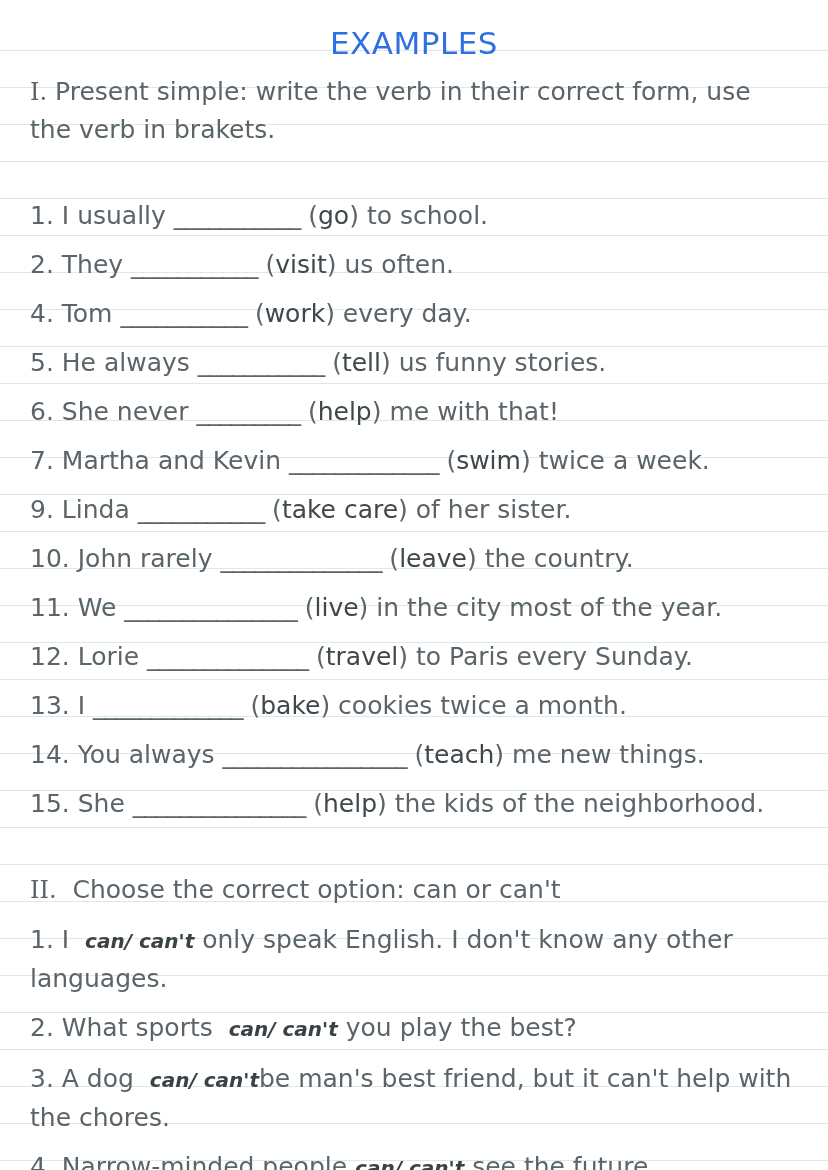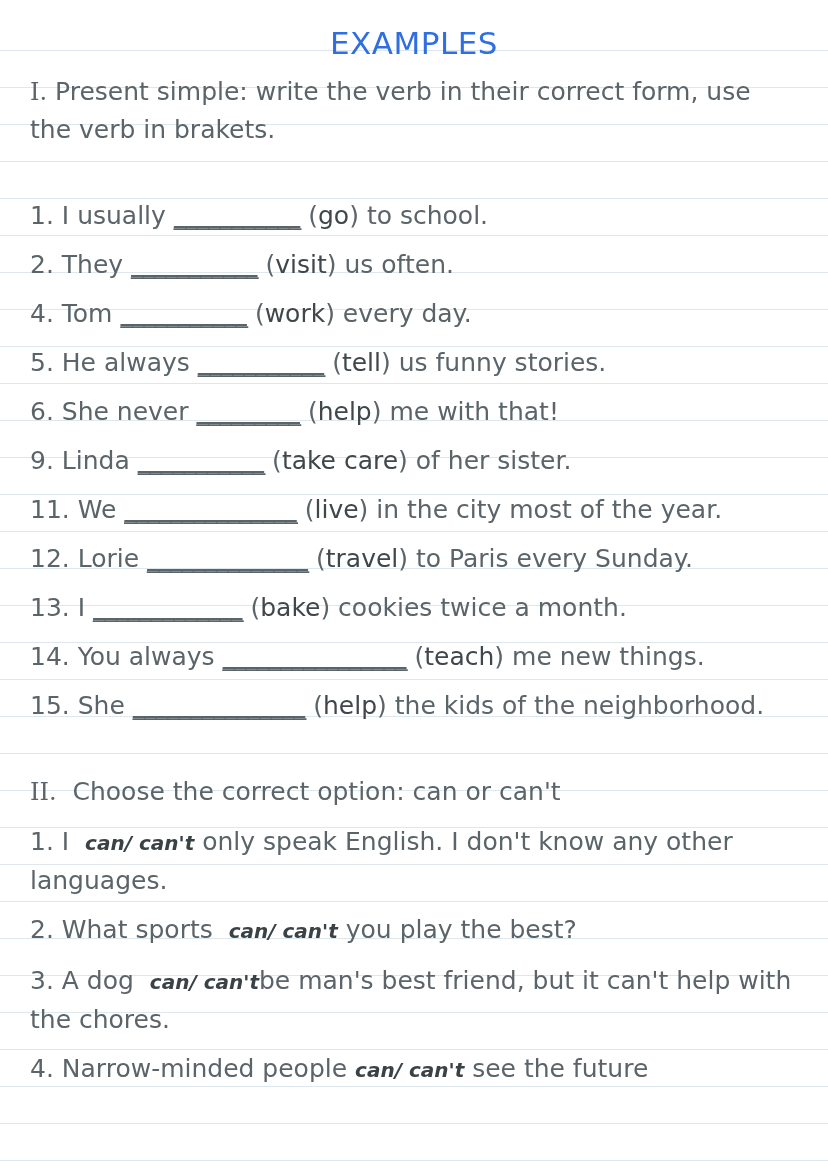--- a/index.html
+++ b/index.html
@@ -57,21 +57,20 @@
   .roman {
     font-family: "DejaVu Serif", serif;
     font-size: 24px;
   }
   .line {
     white-space: pre-wrap;
     margin-top: 12px;
   }
   .blank {
     letter-spacing: -1px;
-    text-decoration: underline;
   }
   .verb {
     font-weight: 400;
     color: #3f474b;
   }
   .opt {
     font-style: italic;
     font-weight: 700;
     color: #3a4246;
     font-size: 20px;
@@ -93,21 +92,23 @@
     <div class="section-head line"><span class="roman">I.</span><span> Present simple: write the verb in their correct form, use the verb in brakets.</span></div>
 
     <div class="spacer"></div>
 
     <div id="s1-items">
         <div class="line"><span>1.</span><span> I usually </span><span class="blank">___________</span><span> (</span><span class="verb">go</span><span>)</span><span> to school.</span></div>
         <div class="line"><span>2.</span><span> They </span><span class="blank">___________</span><span> (</span><span class="verb">visit</span><span>)</span><span> us often.</span></div>
         <div class="line"><span>4.</span><span> Tom </span><span class="blank">___________</span><span> (</span><span class="verb">work</span><span>)</span><span> every day.</span></div>
         <div class="line"><span>5.</span><span> He always </span><span class="blank">___________</span><span> (</span><span class="verb">tell</span><span>)</span><span> us funny stories.</span></div>
         <div class="line"><span>6.</span><span> She never </span><span class="blank">_________</span><span> (</span><span class="verb">help</span><span>)</span><span> me with that!</span></div>
+        <div class="line"><span>7.</span><span> Martha and Kevin </span><span class="blank">_____________</span><span> (</span><span class="verb">swim</span><span>)</span><span> twice a week.</span></div>
         <div class="line"><span>9.</span><span> Linda </span><span class="blank">___________</span><span> (</span><span class="verb">take care</span><span>)</span><span> of her sister.</span></div>
+        <div class="line"><span>10.</span><span> John rarely </span><span class="blank">______________</span><span> (</span><span class="verb">leave</span><span>)</span><span> the country.</span></div>
         <div class="line"><span>11.</span><span> We </span><span class="blank">_______________</span><span> (</span><span class="verb">live</span><span>)</span><span> in the city most of the year.</span></div>
         <div class="line"><span>12.</span><span> Lorie </span><span class="blank">______________</span><span> (</span><span class="verb">travel</span><span>)</span><span> to Paris every Sunday.</span></div>
         <div class="line"><span>13.</span><span> I </span><span class="blank">_____________</span><span> (</span><span class="verb">bake</span><span>)</span><span> cookies twice a month.</span></div>
         <div class="line"><span>14.</span><span> You always </span><span class="blank">________________</span><span> (</span><span class="verb">teach</span><span>)</span><span> me new things.</span></div>
         <div class="line"><span>15.</span><span> She </span><span class="blank">_______________</span><span> (</span><span class="verb">help</span><span>)</span><span> the kids of the neighborhood.</span></div>
       </div>
 
     <div class="spacer"></div>
 
     <div class="section-head line"><span class="roman">II.</span><span>  Choose the correct option: can or can't</span></div>

